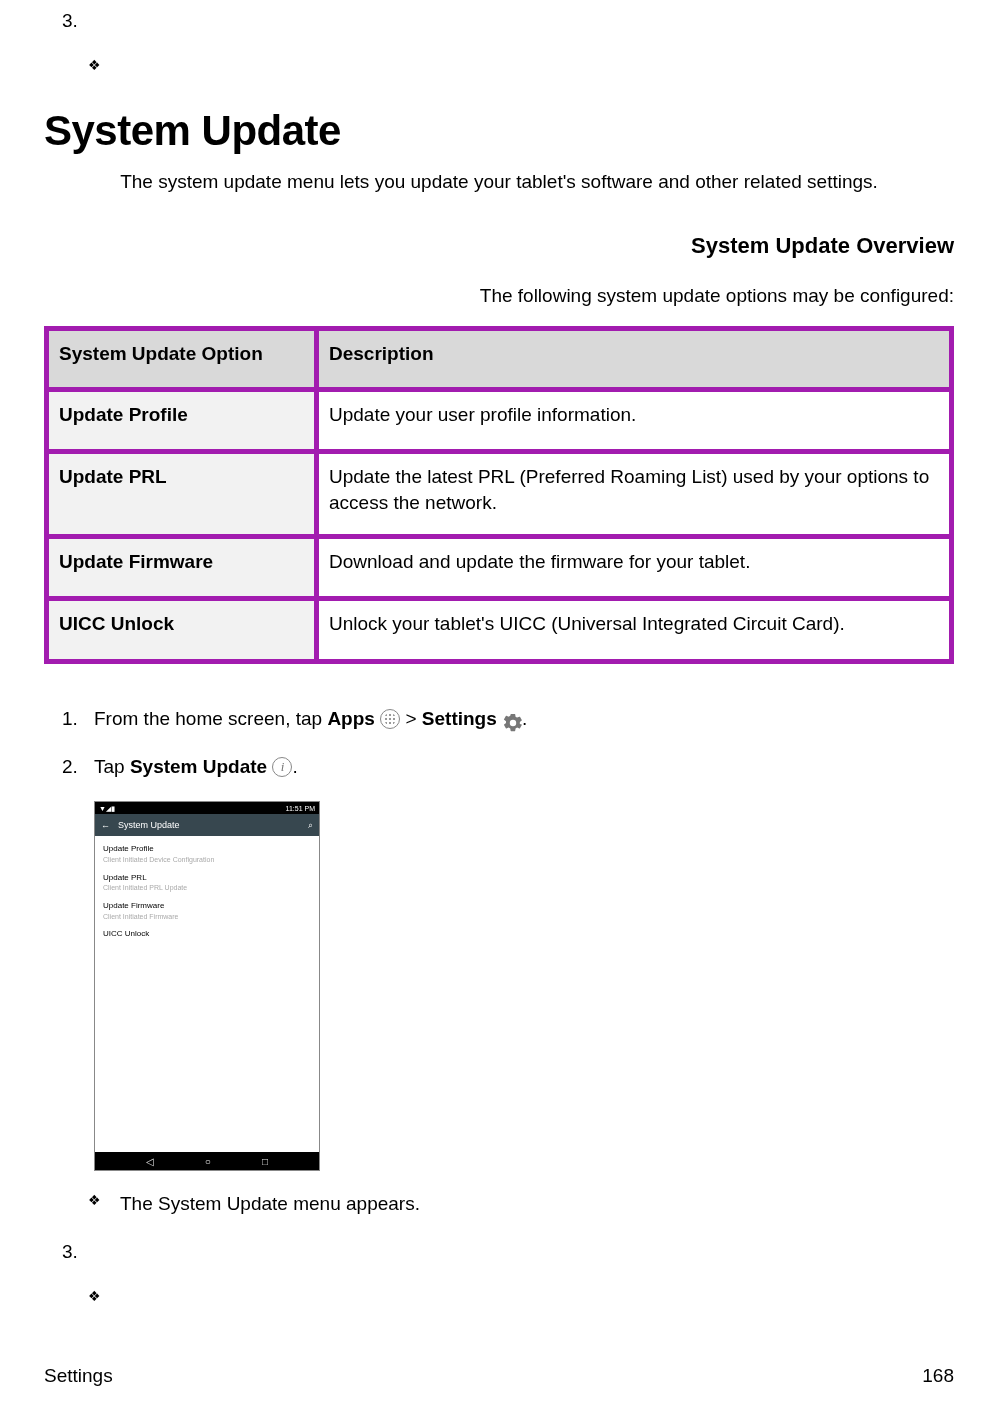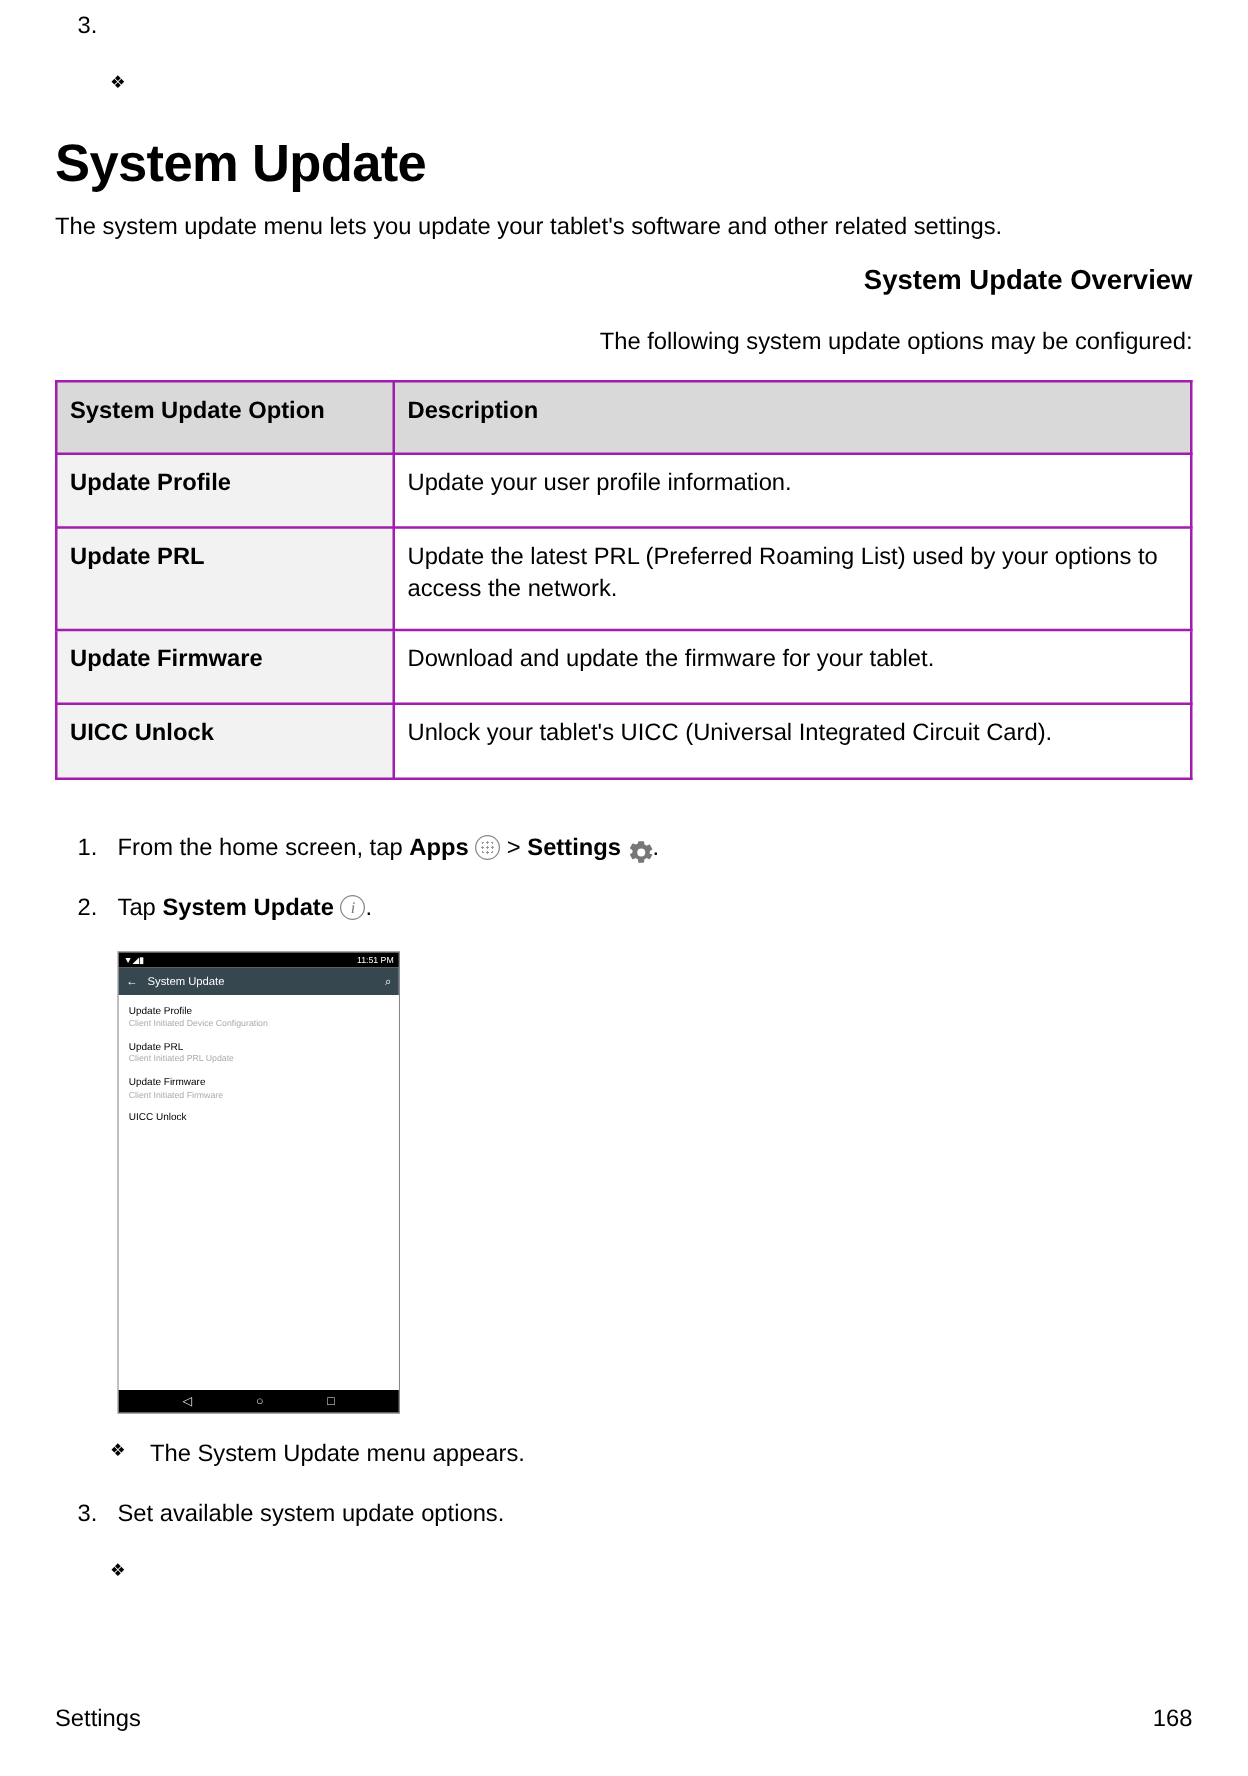--- a/index.html
+++ b/index.html
@@ -18,36 +18,36 @@
     .ol-num { width: 32px; flex-shrink: 0; }
     .sub-item { display: flex; margin: 0 0 22px 44px; }
     .sub-bullet { width: 32px; flex-shrink: 0; font-size: 14px; color: #000; }
     h1 {
       font-family: Arial, Helvetica, sans-serif;
       font-weight: 900;
       font-size: 42px;
       margin: 28px 0 10px 0;
       letter-spacing: -0.5px;
     }
-    .intro { margin-bottom: 14px; }
+    .intro { margin-bottom: 36px; text-align: center; }
     h2 {
       font-family: Arial, Helvetica, sans-serif;
       font-size: 22px;
       font-weight: bold;
       margin: 4px 0 22px 0;
       text-align: right;
     }
     .following { margin-bottom: 18px; text-align: right; }
     table {
       border-collapse: collapse;
       width: 100%;
       margin-bottom: 42px;
     }
     th, td {
-      border: 2px solid #a21caf;
+      border: 5px solid #a21caf;
       text-align: left;
       vertical-align: top;
       padding: 10px 10px 18px 10px;
       font-size: 19px;
     }
     th { background: #d9d9d9; font-weight: bold; padding: 10px 10px 20px 10px;}
     td.opt { font-weight: bold; width: 270px; background: #f2f2f2; padding-bottom: 22px;}
     .step-body { display: inline; }
     .bold { font-weight: bold; }
     .icon {
@@ -236,21 +236,20 @@
   </div>
 </div>
 
 <div class="sub-item">
   <span class="sub-bullet">❖</span>
   <span>The System Update menu appears.</span>
 </div>
 
 <div class="ol-item">
   <span class="ol-num">3.</span>
-  <span>Set available system update options.</span>
 </div>
 
 <div class="sub-item">
   <span class="sub-bullet">❖</span>
 </div>
 
 <div class="footer">
   <span>Settings</span>
   <span>168</span>
 </div>

